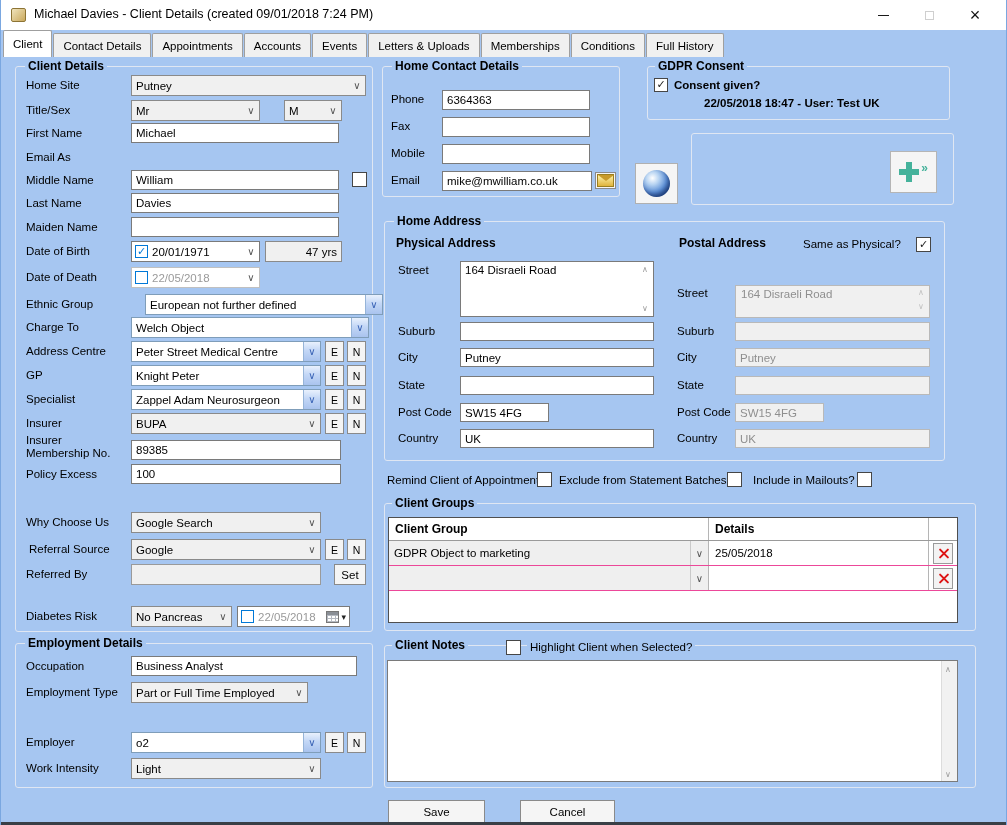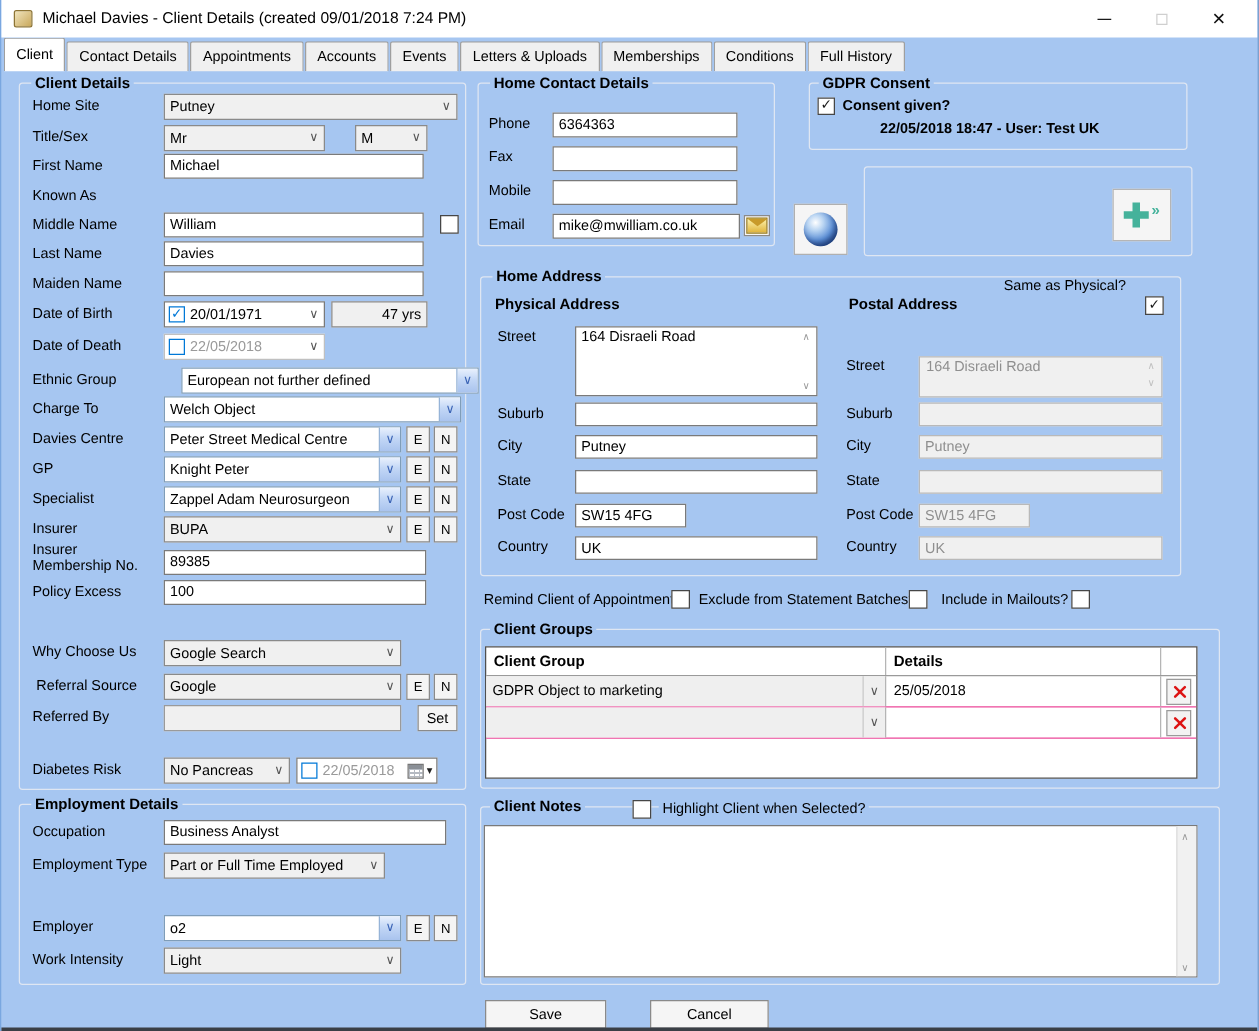--- a/index.html
+++ b/index.html
@@ -149,21 +149,21 @@
       <span class="chev">∨</span>
   </div>
   <div class="combo flat" style="left:283px;top:100px;width:58px">
     <span class="combo-text">M</span>
       <span class="chev">∨</span>
   </div>
 
   <span class="lbl" style="left:25px;top:127px">First Name</span>
   <input class="tb" style="left: 130px; top: 123px; width: 208px;" value="Michael">
 
-  <span class="lbl" style="left:25px;top:151px">Known As</span>
+  <span class="lbl" style="left:25px;top:151px">Email As</span>
 
   <span class="lbl" style="left:25px;top:174px">Middle Name</span>
   <input class="tb" style="left: 130px; top: 170px; width: 208px;" value="William">
   <span class="cb" style="position:absolute;left:351px;top:172px;width:15px;height:15px"></span>
 
   <span class="lbl" style="left:25px;top:197px">Last Name</span>
   <input class="tb" style="left: 130px; top: 193px; width: 208px;" value="Davies">
 
   <span class="lbl" style="left:25px;top:221px">Maiden Name</span>
   <input class="tb" style="left: 130px; top: 217px; width: 208px;" value="">
@@ -188,21 +188,21 @@
     <span class="combo-text">European not further defined</span>
       <span class="chev">∨</span>
   </div>
 
   <span class="lbl" style="left:25px;top:321px">Charge To</span>
   <div class="combo xp" style="left:130px;top:317px;width:238px">
     <span class="combo-text">Welch Object</span>
       <span class="chev">∨</span>
   </div>
 
-  <span class="lbl" style="left:25px;top:345px">Davies Centre</span>
+  <span class="lbl" style="left:25px;top:345px">Address Centre</span>
   <div class="combo xp" style="left:130px;top:341px;width:190px">
     <span class="combo-text">Peter Street Medical Centre</span>
       <span class="chev">∨</span>
   </div>
   <button class="mini-btn" style="left:324px;top:341px">E</button>
   <button class="mini-btn" style="left:346px;top:341px">N</button>
 
   <span class="lbl" style="left:25px;top:369px">GP</span>
   <div class="combo xp" style="left:130px;top:365px;width:190px">
     <span class="combo-text">Knight Peter</span>
@@ -334,21 +334,21 @@
   <span class="lbl" style="left:397px;top:351px">City</span>
   <input class="tb" style="left: 459px; top: 348px; width: 194px; height: 19px;" value="Putney">
   <span class="lbl" style="left:397px;top:379px">State</span>
   <input class="tb" style="left: 459px; top: 376px; width: 194px; height: 19px;" value="">
   <span class="lbl" style="left:397px;top:406px">Post Code</span>
   <input class="tb" style="left: 459px; top: 403px; width: 89px; height: 19px;" value="SW15 4FG">
   <span class="lbl" style="left:397px;top:432px">Country</span>
   <input class="tb" style="left: 459px; top: 429px; width: 194px; height: 19px;" value="UK">
 
   <span class="lbl b" style="left:678px;top:236px;font-size:12px">Postal Address</span>
-  <span class="lbl" style="left:802px;top:223px">Same as Physical?</span>
+  <span class="lbl" style="left:802px;top:238px">Same as Physical?</span>
   <span class="cb checked" style="position:absolute;left:915px;top:237px;width:15px;height:15px"></span>
 
   <span class="lbl" style="left:676px;top:287px">Street</span>
   <div class="ro-multi" style="left:734px;top:285px;width:195px;height:33px">164 Disraeli Road</div>
   <span class="scroll-arrow" style="left:917px;top:289px;color:#c0c0c0">∧</span>
   <span class="scroll-arrow" style="left:917px;top:303px;color:#c0c0c0">∨</span>
 
   <span class="lbl" style="left:676px;top:325px">Suburb</span>
   <div class="robox" style="left:734px;top:322px;width:195px;height:19px"></div>
   <span class="lbl" style="left:676px;top:351px">City</span>

